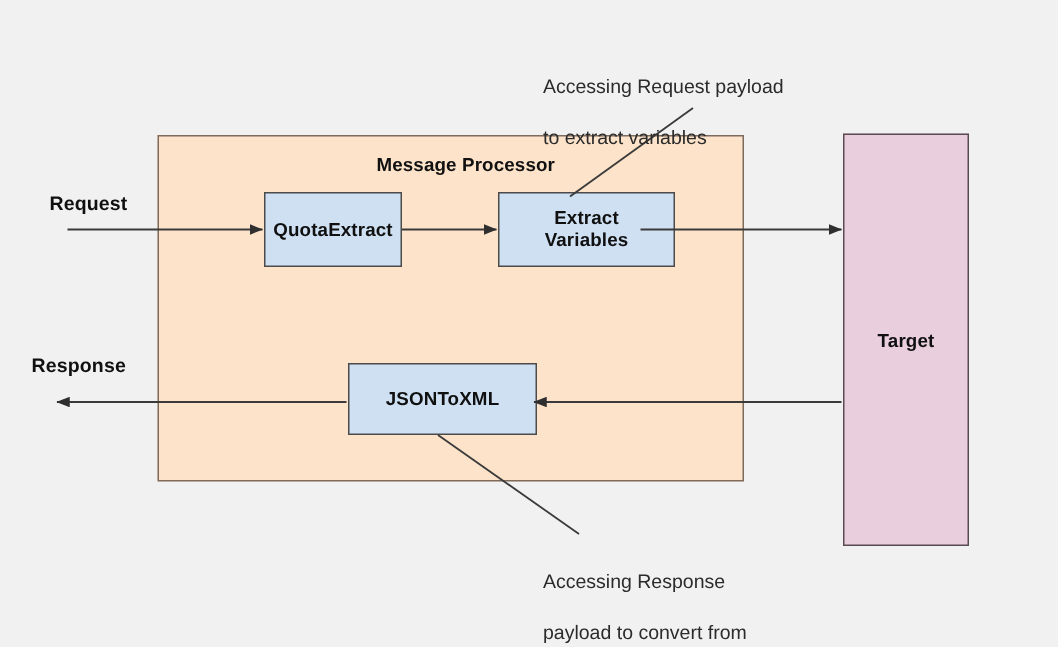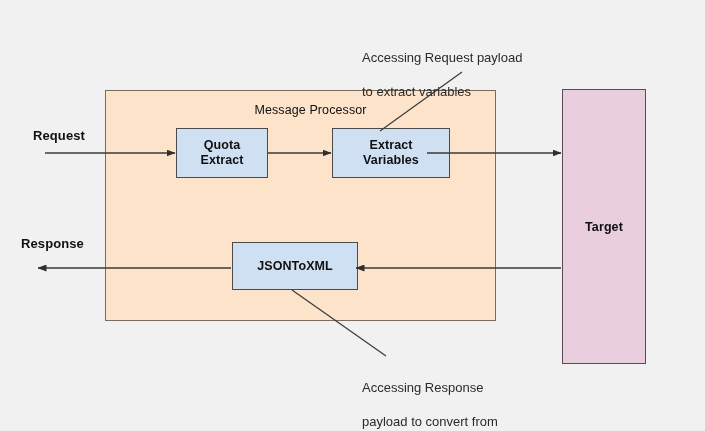--- a/index.html
+++ b/index.html
@@ -35,21 +35,21 @@
     text-align: center;
   }
   .container-node {
     border: 1.4px solid #7d6b5d;
     background: #fce3ca;
     align-items: flex-start;
     justify-content: center;
   }
   .container-title {
     font-size: 12.5px;
-    font-weight: normal;
+    font-weight: bold;
     color: #111111;
     margin-top: 12px;
     letter-spacing: 0.1px;
     margin-left: 20px;
   }
   .policy-node {
     border: 1.4px solid #4b4b4b;
     background: #cfe0f3;
   }
   .policy-label {
@@ -92,21 +92,21 @@
 <div id="canvas">
 
   <div class="node container-node" style="left:105px; top:90px; width:391px; height:231px;">
     <span class="container-title">Message Processor</span>
   </div>
 
   <div class="node target-node" style="left:562px; top:89px; width:84px; height:275px;">
     <span class="target-label">Target</span>
   </div>
 
-  <div class="node policy-node" style="left:176px; top:128px; width:92px; height:50px; flex-direction:column;">
+  <div class="node policy-node" style="left:176px; top:128px; width:92px; height:50px; flex-direction:row;">
     <span class="policy-label">Quota</span>
     <span class="policy-label">Extract</span>
   </div>
 
   <div class="node policy-node" style="left:332px; top:128px; width:118px; height:50px; flex-direction:column;">
     <span class="policy-label">Extract</span>
     <span class="policy-label">Variables</span>
   </div>
 
   <div class="node policy-node" style="left:232px; top:242px; width:126px; height:48px;">

